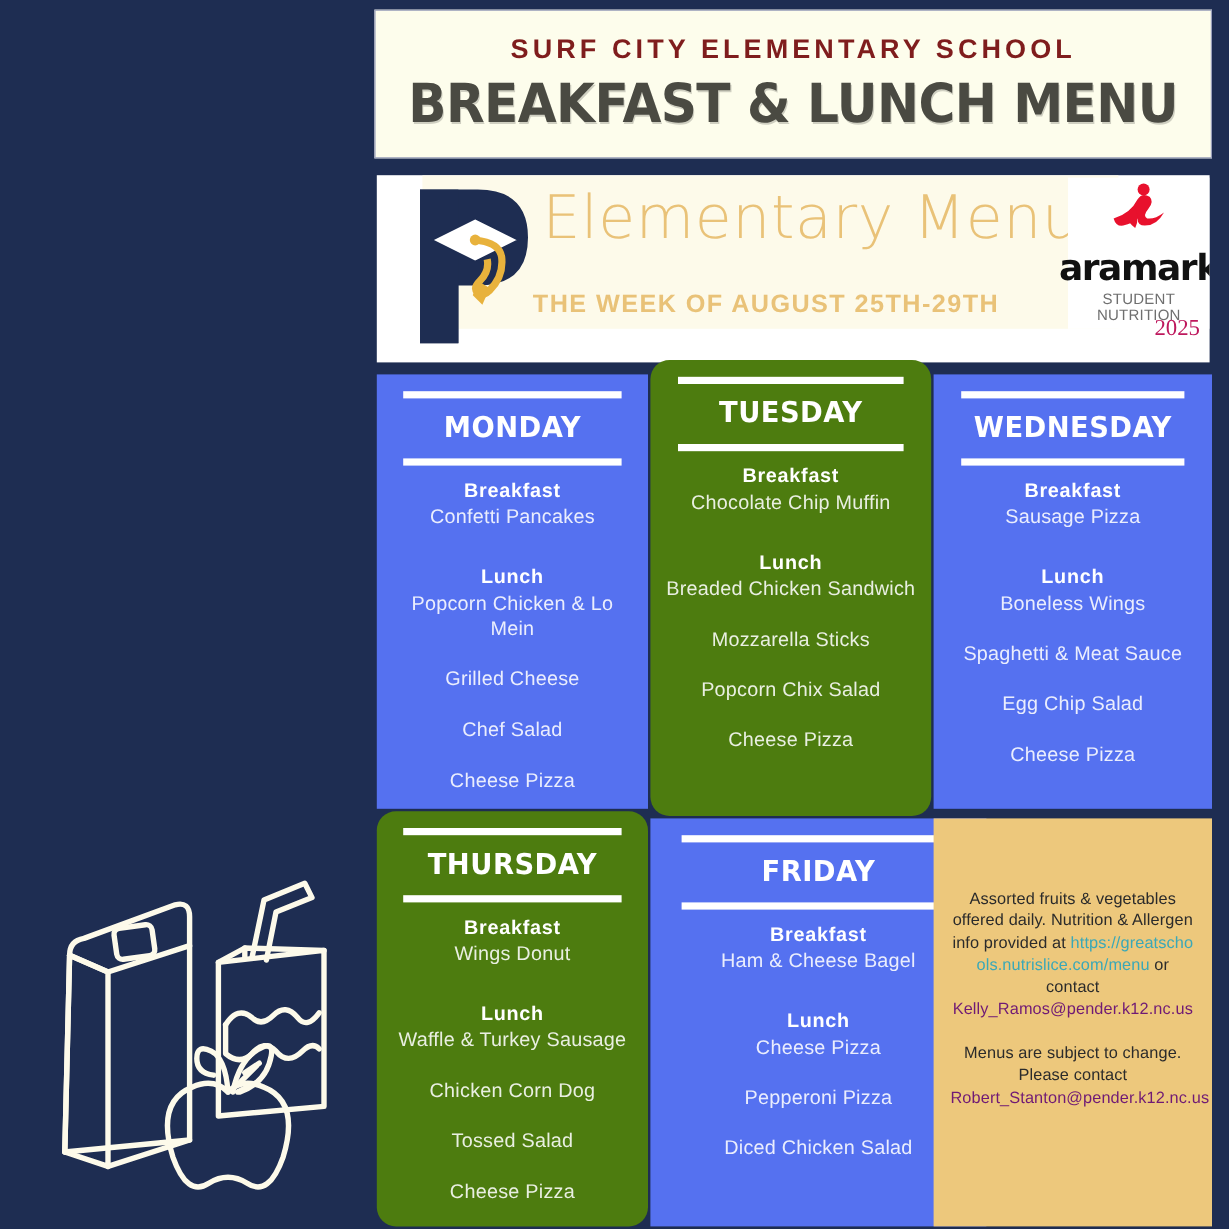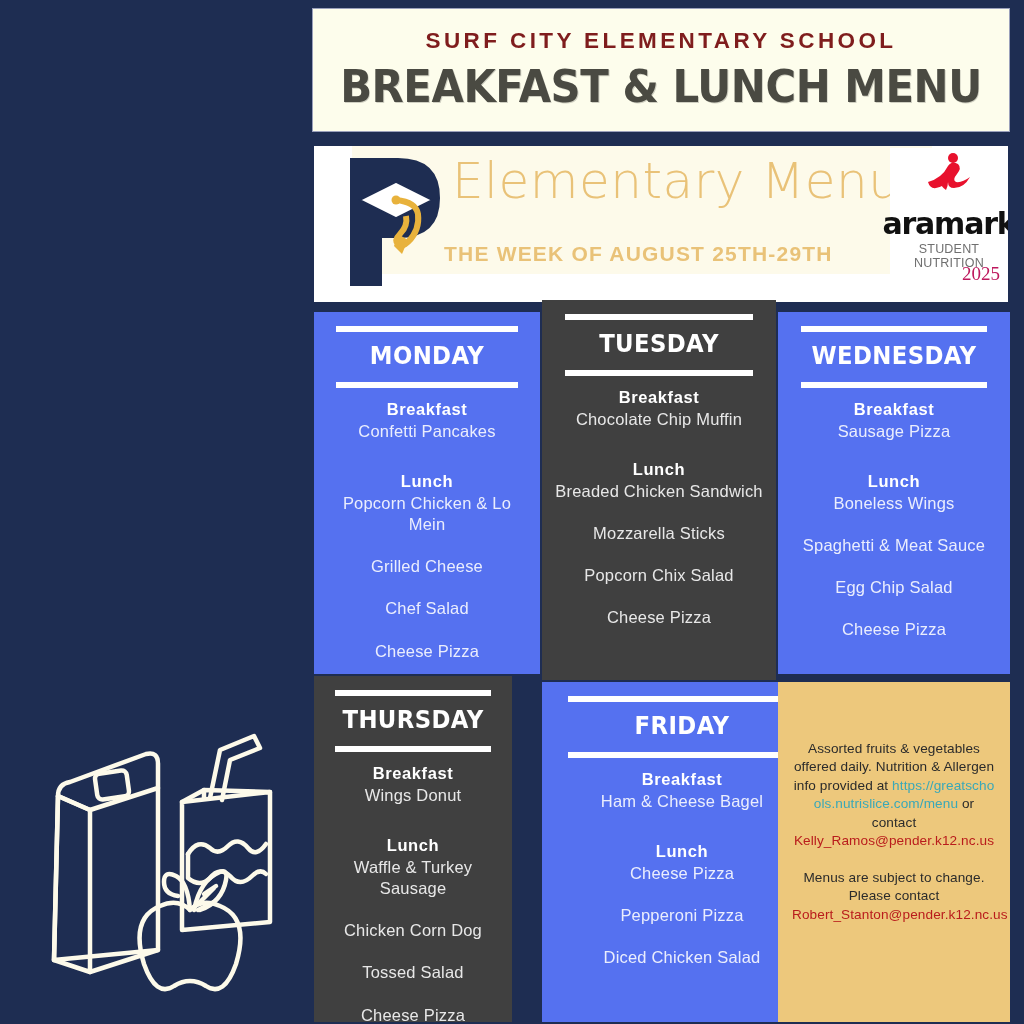--- a/index.html
+++ b/index.html
@@ -151,21 +151,21 @@
   }
 
   
   .day-card {
     position: absolute;
     box-sizing: border-box;
     padding: 0 10px;
     overflow: hidden;
   }
   .day-card.blue  { background: #5571f0; }
-  .day-card.tan   { background: #404040; }
+  .day-card.tan   { background: #4d7c0f; border-radius: 16px; }
 
   .rule {
     height: 6px;
     background: #ffffff;
     margin: 0 auto;
     width: 88%;
   }
   .rule.top    { margin-top: 14px; }
   .rule.bottom { margin-top: 12px; }
 
@@ -207,21 +207,21 @@
     text-align: center;
   }
   .info-para {
     font-size: 13.6px;
     color: #2b2b2b;
     line-height: 1.36;
     letter-spacing: 0.1px;
   }
   .info-para + .info-para { margin-top: 18px; }
   .info-link  { color: #3aa8b8; word-break: break-all; }
-  .info-email { color: #b91c1c; }
+  .info-email { color: #701a75; }
 </style>
 </head>
 <body>
 
 <div id="illustration-panel">
   <svg id="lunch-illustration" viewBox="0 0 280 280" fill="none" stroke="#fdfaea" stroke-width="4.5" stroke-linecap="round" stroke-linejoin="round">
 
     <path d="M26 246 L30 82 Q30 70 42 68 L118 40 Q130 37 130 50 L130 236 Z"></path>
     <path d="M26 246 L62 258 L62 96 L30 82"></path>
     <path d="M62 96 L130 74"></path>
@@ -320,21 +320,21 @@
         <div class="meal-block">
           <div class="meal-label">Breakfast</div>
           <div class="meal-item">Sausage Pizza</div>
           <div class="meal-label" style="margin-top: 30px;">Lunch</div>
           <div class="meal-item">Boneless Wings</div>
           <div class="meal-item spaced">Spaghetti &amp; Meat Sauce</div>
           <div class="meal-item spaced">Egg Chip Salad</div>
           <div class="meal-item spaced">Cheese Pizza</div>
         </div>
       </div>
-      <div class="day-card tan" style="left: 2px; top: 676px; width: 198px; height: 346px;">
+      <div class="day-card tan" style="left: 2px; top: 676px; width: 226px; height: 346px;">
         <div class="rule top"></div>
         <div class="day-name">THURSDAY</div>
         <div class="rule bottom"></div>
         <div class="meal-block">
           <div class="meal-label">Breakfast</div>
           <div class="meal-item">Wings Donut</div>
           <div class="meal-label" style="margin-top: 30px;">Lunch</div>
           <div class="meal-item">Waffle &amp; Turkey Sausage</div>
           <div class="meal-item spaced">Chicken Corn Dog</div>
           <div class="meal-item spaced">Tossed Salad</div>

